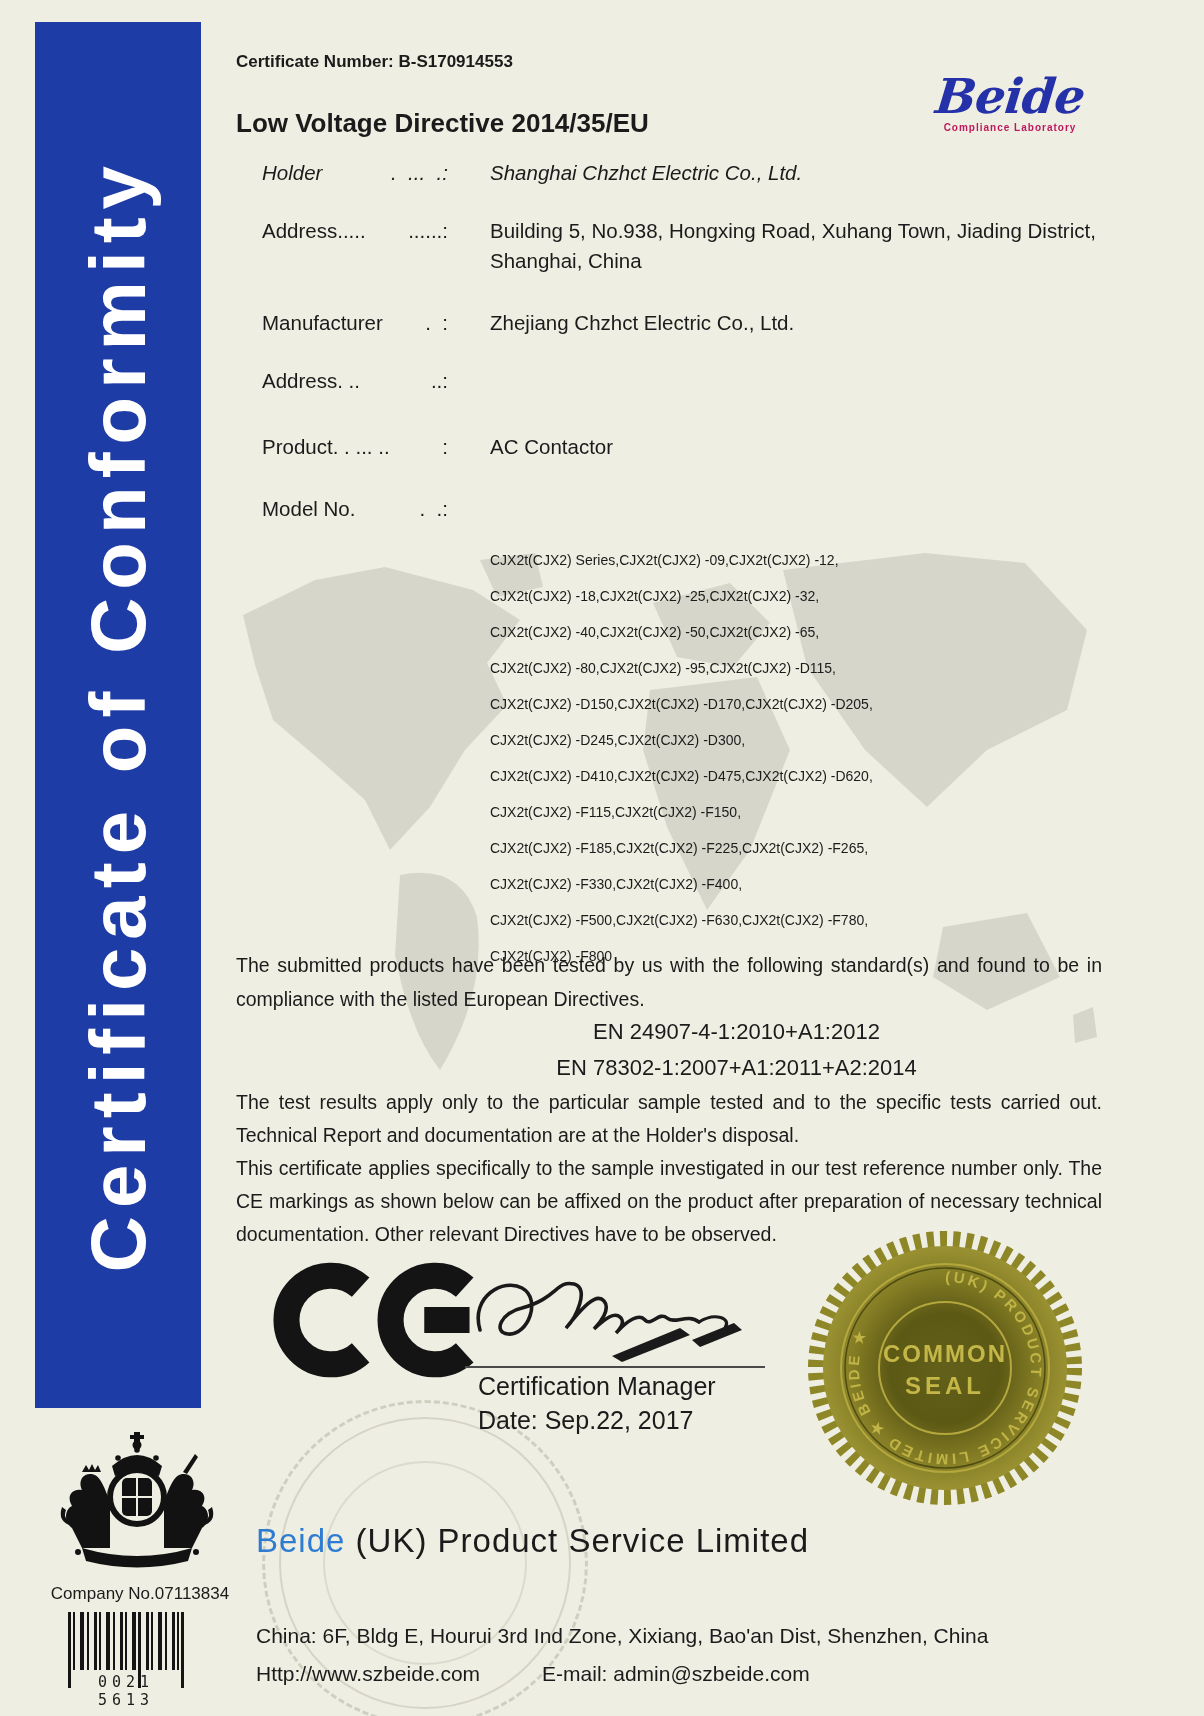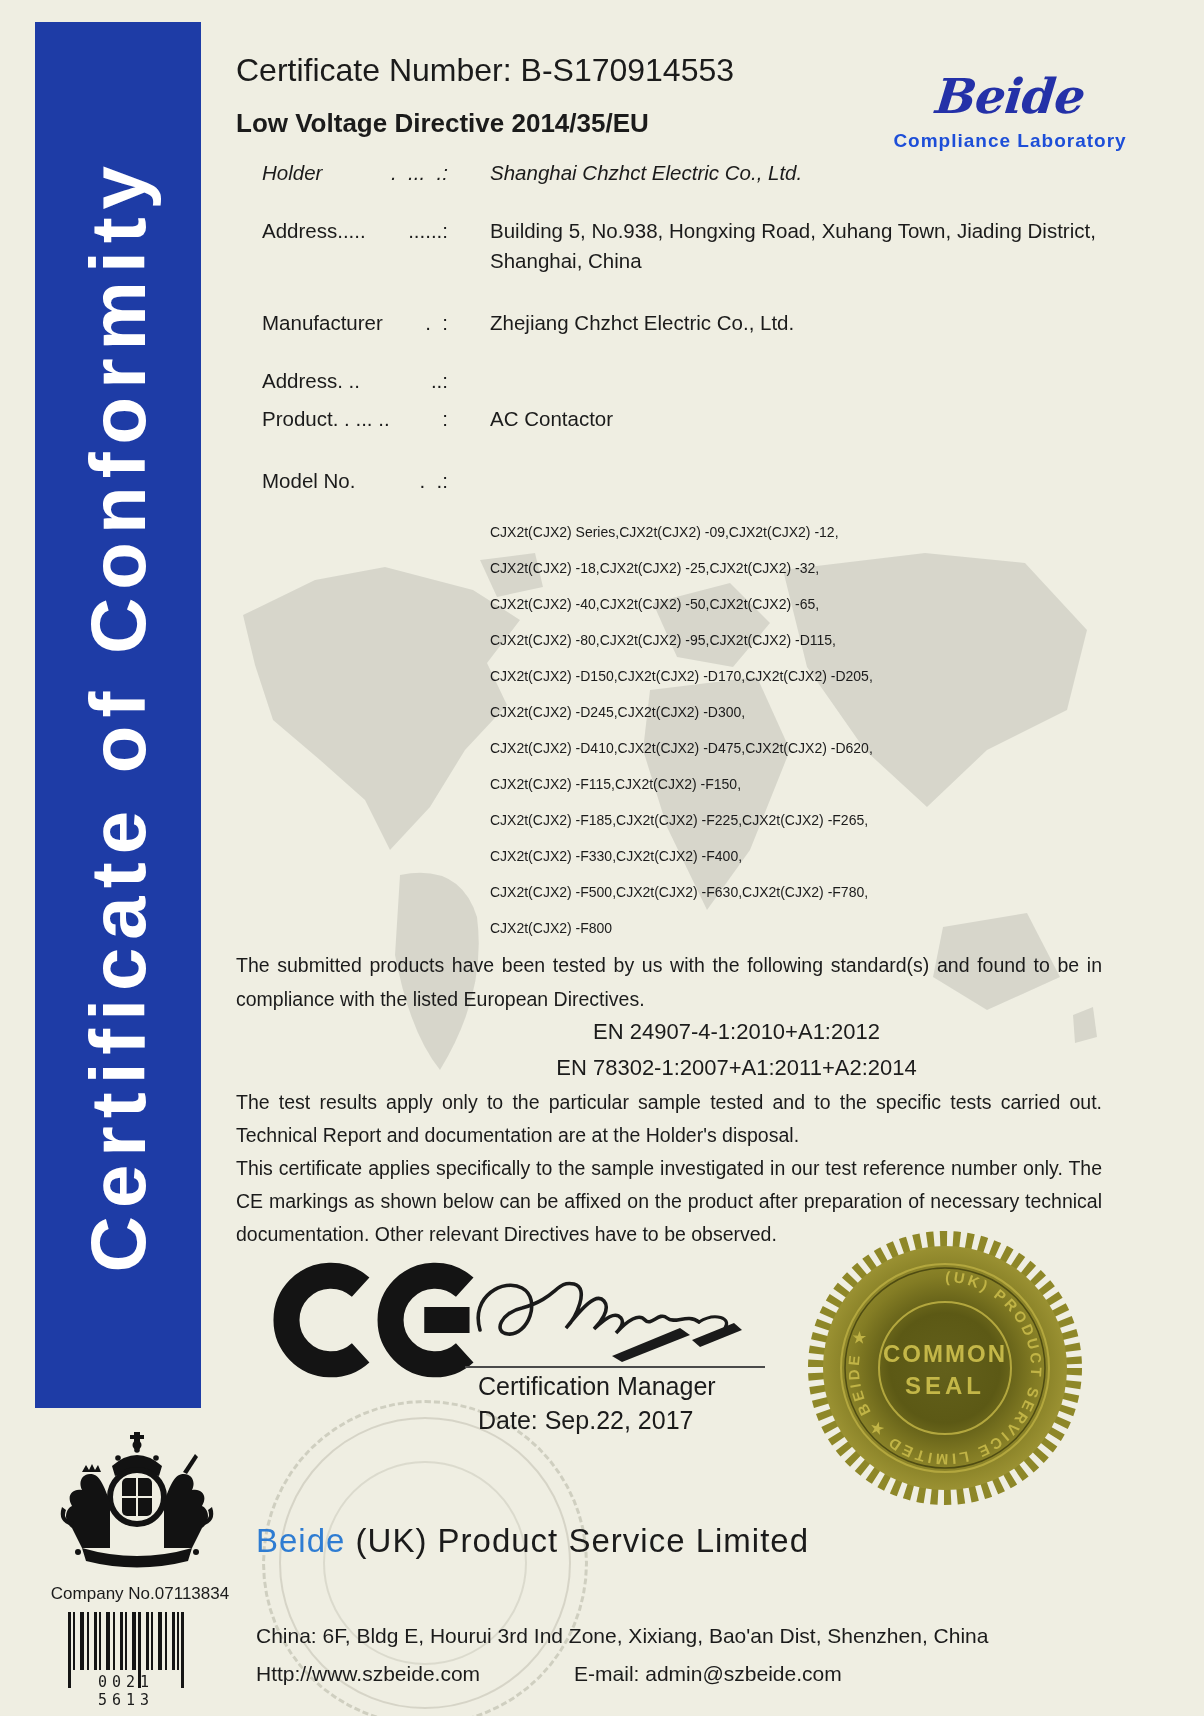--- a/index.html
+++ b/index.html
@@ -16,37 +16,37 @@
     position:absolute; left:35px; top:22px; width:166px; height:1386px;
     background:#1e3ca6; z-index:2;
     display:flex; align-items:center; justify-content:center;
   }
   .sidebar-title{
     writing-mode:vertical-rl; transform:rotate(180deg);
     color:#ffffff; font-weight:bold; font-size:78px; letter-spacing:8px;
     white-space:nowrap;
   }
   
-  .cert-number{position:absolute; left:236px; top:52px; font-size:32px; font-weight:normal; z-index:1;}
+  .cert-number{position:absolute; left:236px; top:52px; font-size:17px; font-weight:bold; z-index:1;}
   .directive{position:absolute; left:236px; top:108px; font-size:26px; font-weight:bold; z-index:1;}
   .logo{position:absolute; left:860px; top:72px; width:300px; text-align:center; z-index:1;}
   .logo-brand{
     font-family:"DejaVu Serif", serif; font-style:italic; font-weight:bold;
     font-size:48px; color:#2431a8; letter-spacing:-1px; transform:skewX(-6deg);
     display:inline-block; line-height:1;
   }
-  .logo-sub{font-size:19px; font-weight:bold; color:#1d4ed8; letter-spacing:1px; margin-top:10px;}
+  .logo-sub{font-size:10px; font-weight:bold; color:#be185d; letter-spacing:1px; margin-top:2px;}
   
   .fields{position:absolute; left:262px; top:148px; width:900px; padding-top:10px; z-index:1;}
   .frow{display:grid; grid-template-columns:186px 650px; column-gap:42px; font-size:20.5px; line-height:30px;}
   .flabel{display:flex; justify-content:space-between; white-space:pre;}
   .fvalue{white-space:pre-line;}
   .fvalue.model{white-space:pre; line-height:36px; font-size:14px;margin-top:48px;}
   .mb1{margin-bottom:28px;font-style:italic;} .mb2{margin-bottom:32px;} .mb3{margin-bottom:28px;}
-  .mb4{margin-bottom:8px;} .mb5{margin-bottom:32px;}
+  .mb4{margin-bottom:36px;} .mb5{margin-bottom:32px;}
   
   .para{position:absolute; left:236px; width:866px; font-size:19.5px; line-height:33px; text-align:justify; z-index:1;}
   .p1{top:948px; line-height:34px;}
   .standards{position:absolute; left:236px; top:1014px; width:866px; text-align:center; padding-left:135px; box-sizing:border-box; font-size:22px; line-height:36px; z-index:1;}
   .p2{top:1086px;}
   .p3{top:1152px;}
   
   .ce{position:absolute; left:272px; top:1262px; z-index:1;}
   .sig-script{position:absolute; left:462px; top:1268px; z-index:1;}
   .sig-line{position:absolute; left:465px; top:1366px; width:300px; border-top:2px solid #4a4a4a; z-index:1;}
@@ -70,21 +70,21 @@
       #151515 12px 16px, transparent 16px 19px, #151515 19px 21px, transparent 21px 26px);
   }
   .barcode .guard-l,.barcode .guard-r,.barcode .guard-m{position:absolute; top:0; width:3px; height:76px; background:#151515;}
   .barcode .guard-l{left:0;} .barcode .guard-r{right:0;} .barcode .guard-m{left:70px;}
   .barcode-digits{font-family:"DejaVu Sans Mono", monospace; font-size:15px; letter-spacing:5px; text-align:center; margin-top:3px;}
   
   .company-line{position:absolute; left:256px; top:1522px; font-size:33px; letter-spacing:1px; z-index:1;}
   .company-blue{color:#2e7cd2;}
   .addr-uk{position:absolute; left:256px; top:1584px; font-size:21px; z-index:1;}
   .addr-cn{position:absolute; left:256px; top:1624px; font-size:21px; z-index:1;}
-  .web-line{position:absolute; left:256px; top:1662px; font-size:21px; display:flex; gap:94px; z-index:1;}
+  .web-line{position:absolute; left:256px; top:1662px; font-size:21px; display:flex; gap:62px; z-index:1;}
 </style>
 </head>
 <body>
 
 <div class="page">
 
   <svg class="map" viewBox="0 0 880 600">
     <g fill="#c4c4ba">
       <path d="M255 15 L310 8 L318 42 L272 52 Z"></path>
       <path d="M18 70 L90 35 L160 22 L248 45 L295 75 L262 118 L282 160 L240 205 L205 262 L165 305 L140 255 L95 215 L48 175 L30 120 Z"></path>

